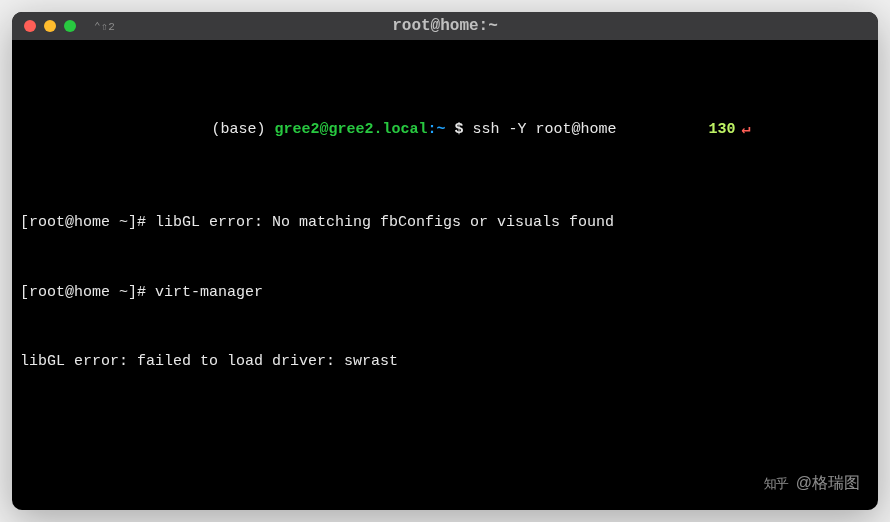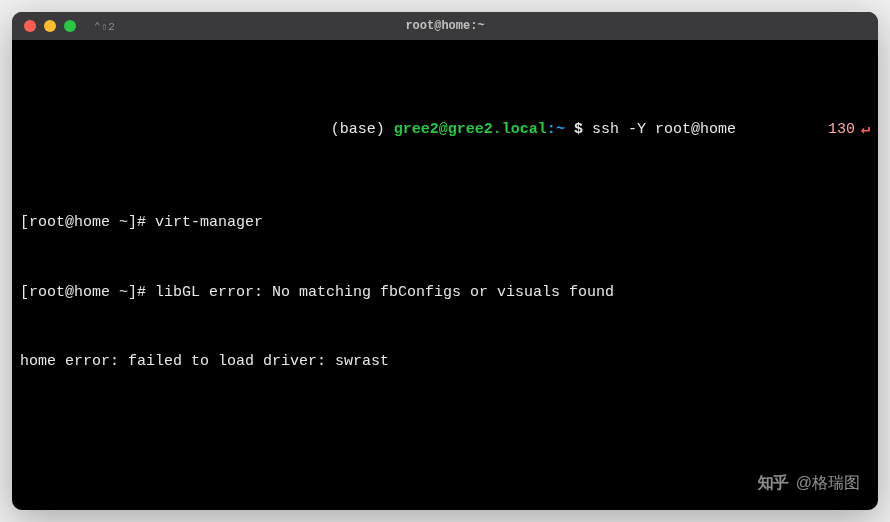--- a/index.html
+++ b/index.html
@@ -48,56 +48,56 @@
     margin-left: 18px;
     color: #8e8e8e;
     font-size: 11px;
     letter-spacing: 0.5px;
   }
   .title-center {
     position: absolute;
     left: 50%;
     transform: translateX(-50%);
     color: #c0c0c0;
-    font-size: 12px;
+    font-size: 16px;
     font-weight: 600;
   }
   .terminal {
     flex: 1;
     padding: 8px 8px;
     font-size: 15px;
     line-height: 1.55;
     color: #e8e8e8;
     white-space: pre;
     overflow: hidden;
     position: relative;
   }
   .line { display: block; }
-  .line1 { display: flex; justify-content: flex-end; gap: 20px; }
+  .line1 { display: flex; justify-content: center; gap: 20px; }
   .env { color: #e8e8e8; }
   .userhost { color: #28c840; font-weight: 600; }
   .path { color: #1fa3ff; font-weight: 600; }
   .dollar { color: #e8e8e8; font-weight: 600; }
   .cmd { color: #e8e8e8; }
-  .exit-code { color: #fca5a5; font-weight: 400; }
+  .exit-code { color: #bef264; font-weight: 700; }
   .arrow { color: #ff5f57; font-weight: 700; margin-left: 6px; }
   .watermark {
     position: absolute;
     right: 18px;
     bottom: 14px;
     color: rgba(255,255,255,0.55);
     font-family: "PingFang SC","Microsoft YaHei",sans-serif;
     font-size: 16px;
     display: flex;
     align-items: center;
     gap: 8px;
   }
   .zhihu-ico {
-    font-weight: 700;
-    font-size: 16px;
+    font-weight: 400;
+    font-size: 13px;
     letter-spacing: -1px;
   }
 </style>
 </head>
 <body>
 
 <div class="window">
   <div class="titlebar">
     <div class="traffic-lights">
       <div class="dot red"></div>
@@ -110,23 +110,23 @@
 
   <div class="terminal">
     <div class="line line1">
       <span>
         <span class="env">(base)</span><span> </span><span class="userhost">gree2@gree2.local</span><span class="path">:</span><span class="path">~</span><span class="dollar"> $ </span><span class="cmd">ssh -Y root@home</span>
       </span>
       <span>
         <span class="exit-code">130</span><span class="arrow">↵</span>
       </span>
     </div>
+    <span class="line">[root@home ~]# libGL error: No matching fbConfigs or visuals found</span>
     <span class="line">[root@home ~]# virt-manager</span>
-    <span class="line">[root@home ~]# libGL error: No matching fbConfigs or visuals found</span>
-    <span class="line">home error: failed to load driver: swrast</span>
+    <span class="line">libGL error: failed to load driver: swrast</span>
     
 
     <div class="watermark">
       <span class="zhihu-ico">知乎</span>
       <span>@格瑞图</span>
     </div>
   </div>
 </div>
 
 </body></html>

